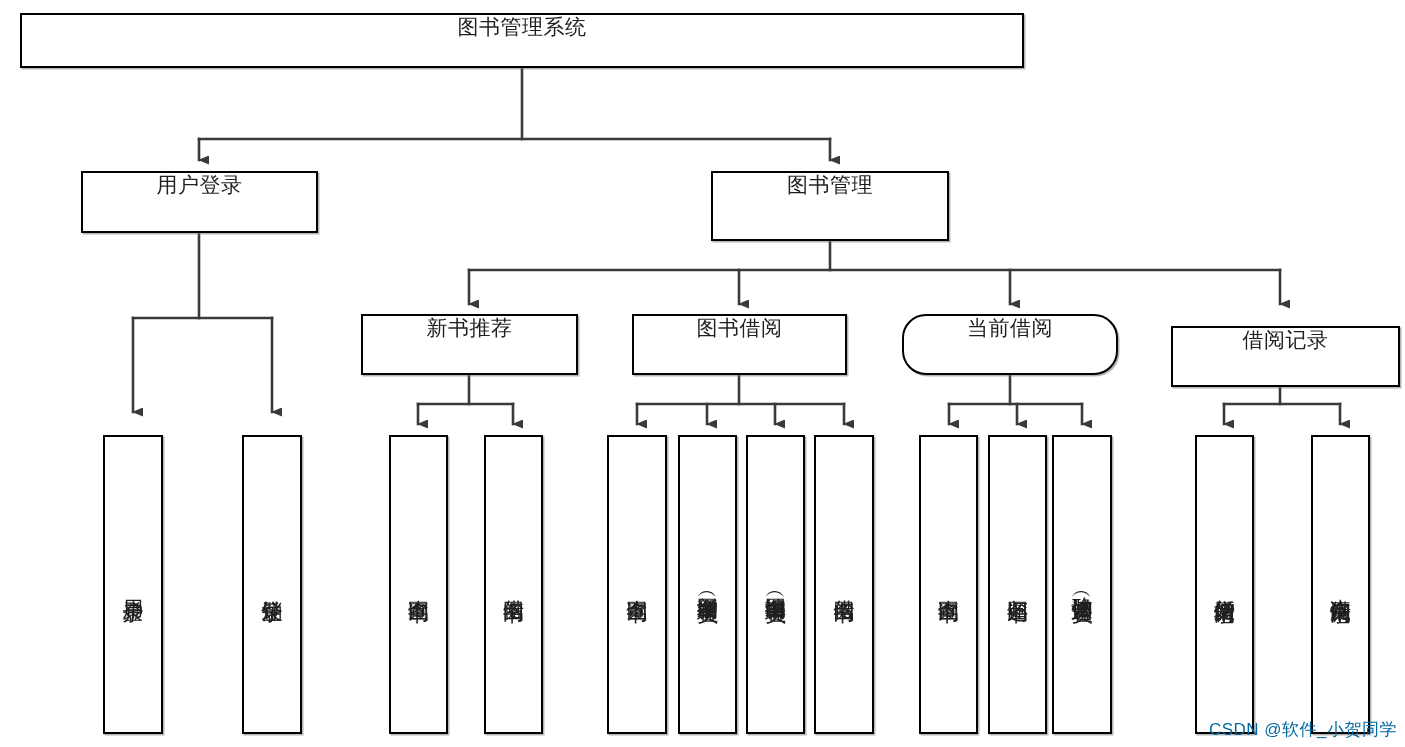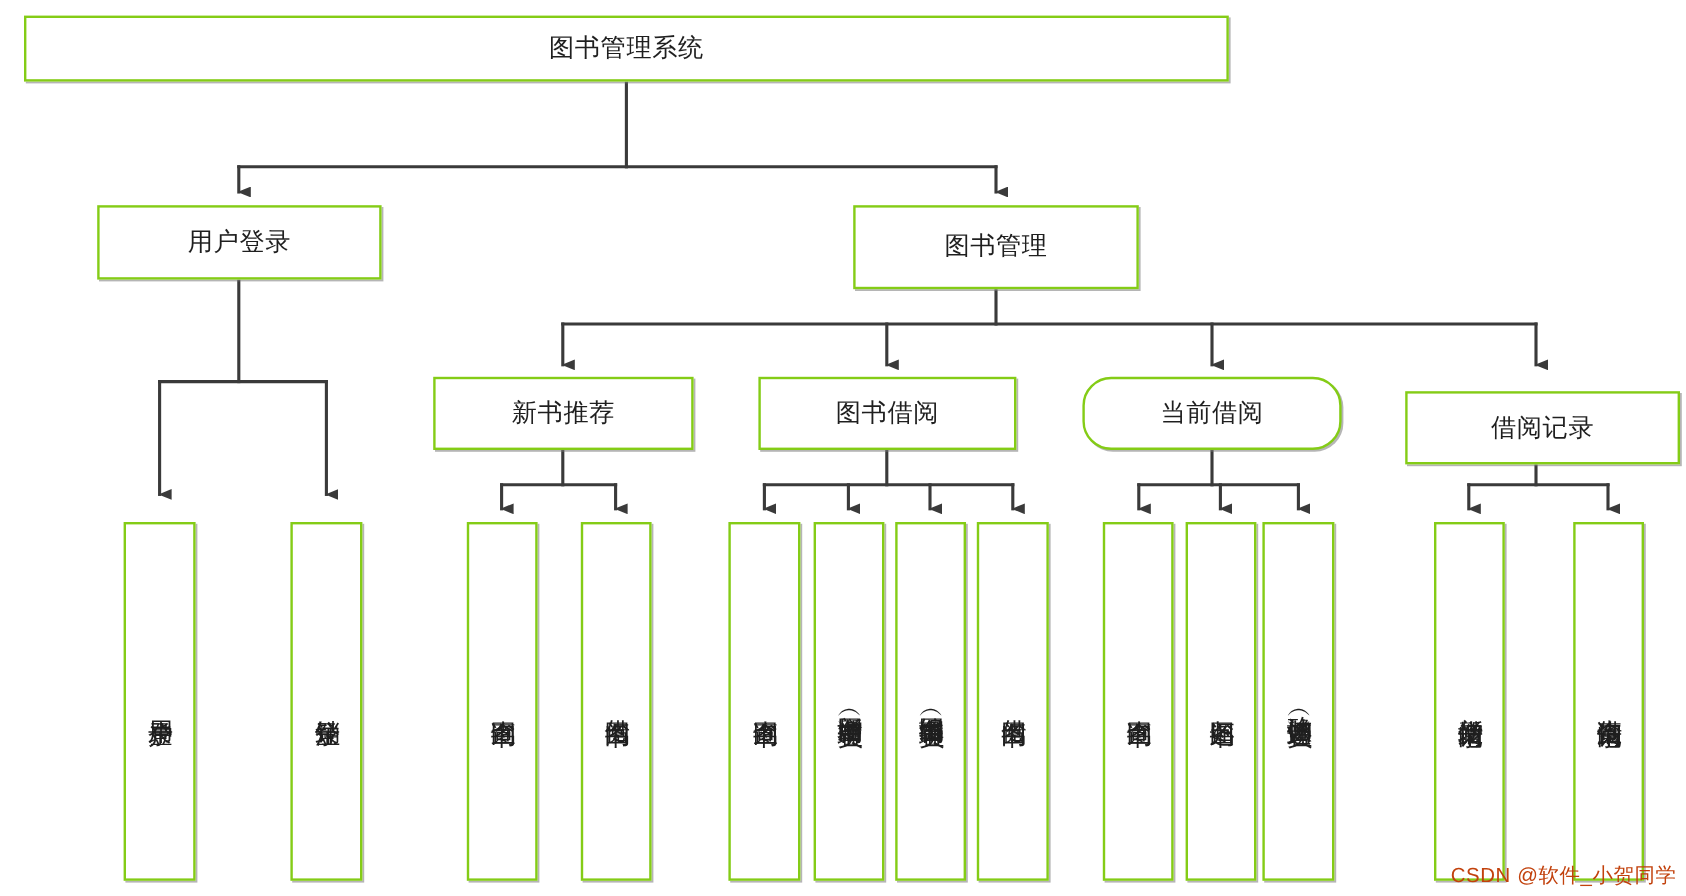--- a/index.html
+++ b/index.html
@@ -18,24 +18,23 @@
     position: absolute;
     left: 0;
     top: 0;
     width: 1405px;
     height: 747px;
   }
   .node-box {
     position: absolute;
     box-sizing: border-box;
     background: #ffffff;
-    border: 2px solid #84cc16;
+    border: 2px solid #000000;
     box-shadow: 1.5px 1.5px 0 0 rgba(120,120,120,0.55);
     display: flex;
-    align-items: center;
     justify-content: center;
     overflow: hidden;
   }
   .node-label {
     color: #1f1f1f;
     font-size: 21px;
     line-height: 1.12;
     letter-spacing: 0.5px;
     white-space: nowrap;
     text-align: center;
@@ -55,21 +54,21 @@
     top: 0;
     width: 1405px;
     height: 747px;
     pointer-events: none;
   }
   .watermark {
     position: absolute;
     right: 8px;
     bottom: 6px;
     font-size: 17px;
-    color: #c2410c;
+    color: #0369a1;
     letter-spacing: 0.5px;
     white-space: nowrap;
   }
 </style>
 </head>
 <body>
 
 <div id="diagram-root">
 
   <svg class="edge-layer" viewBox="0 0 1405 747" width="1405" height="747">

